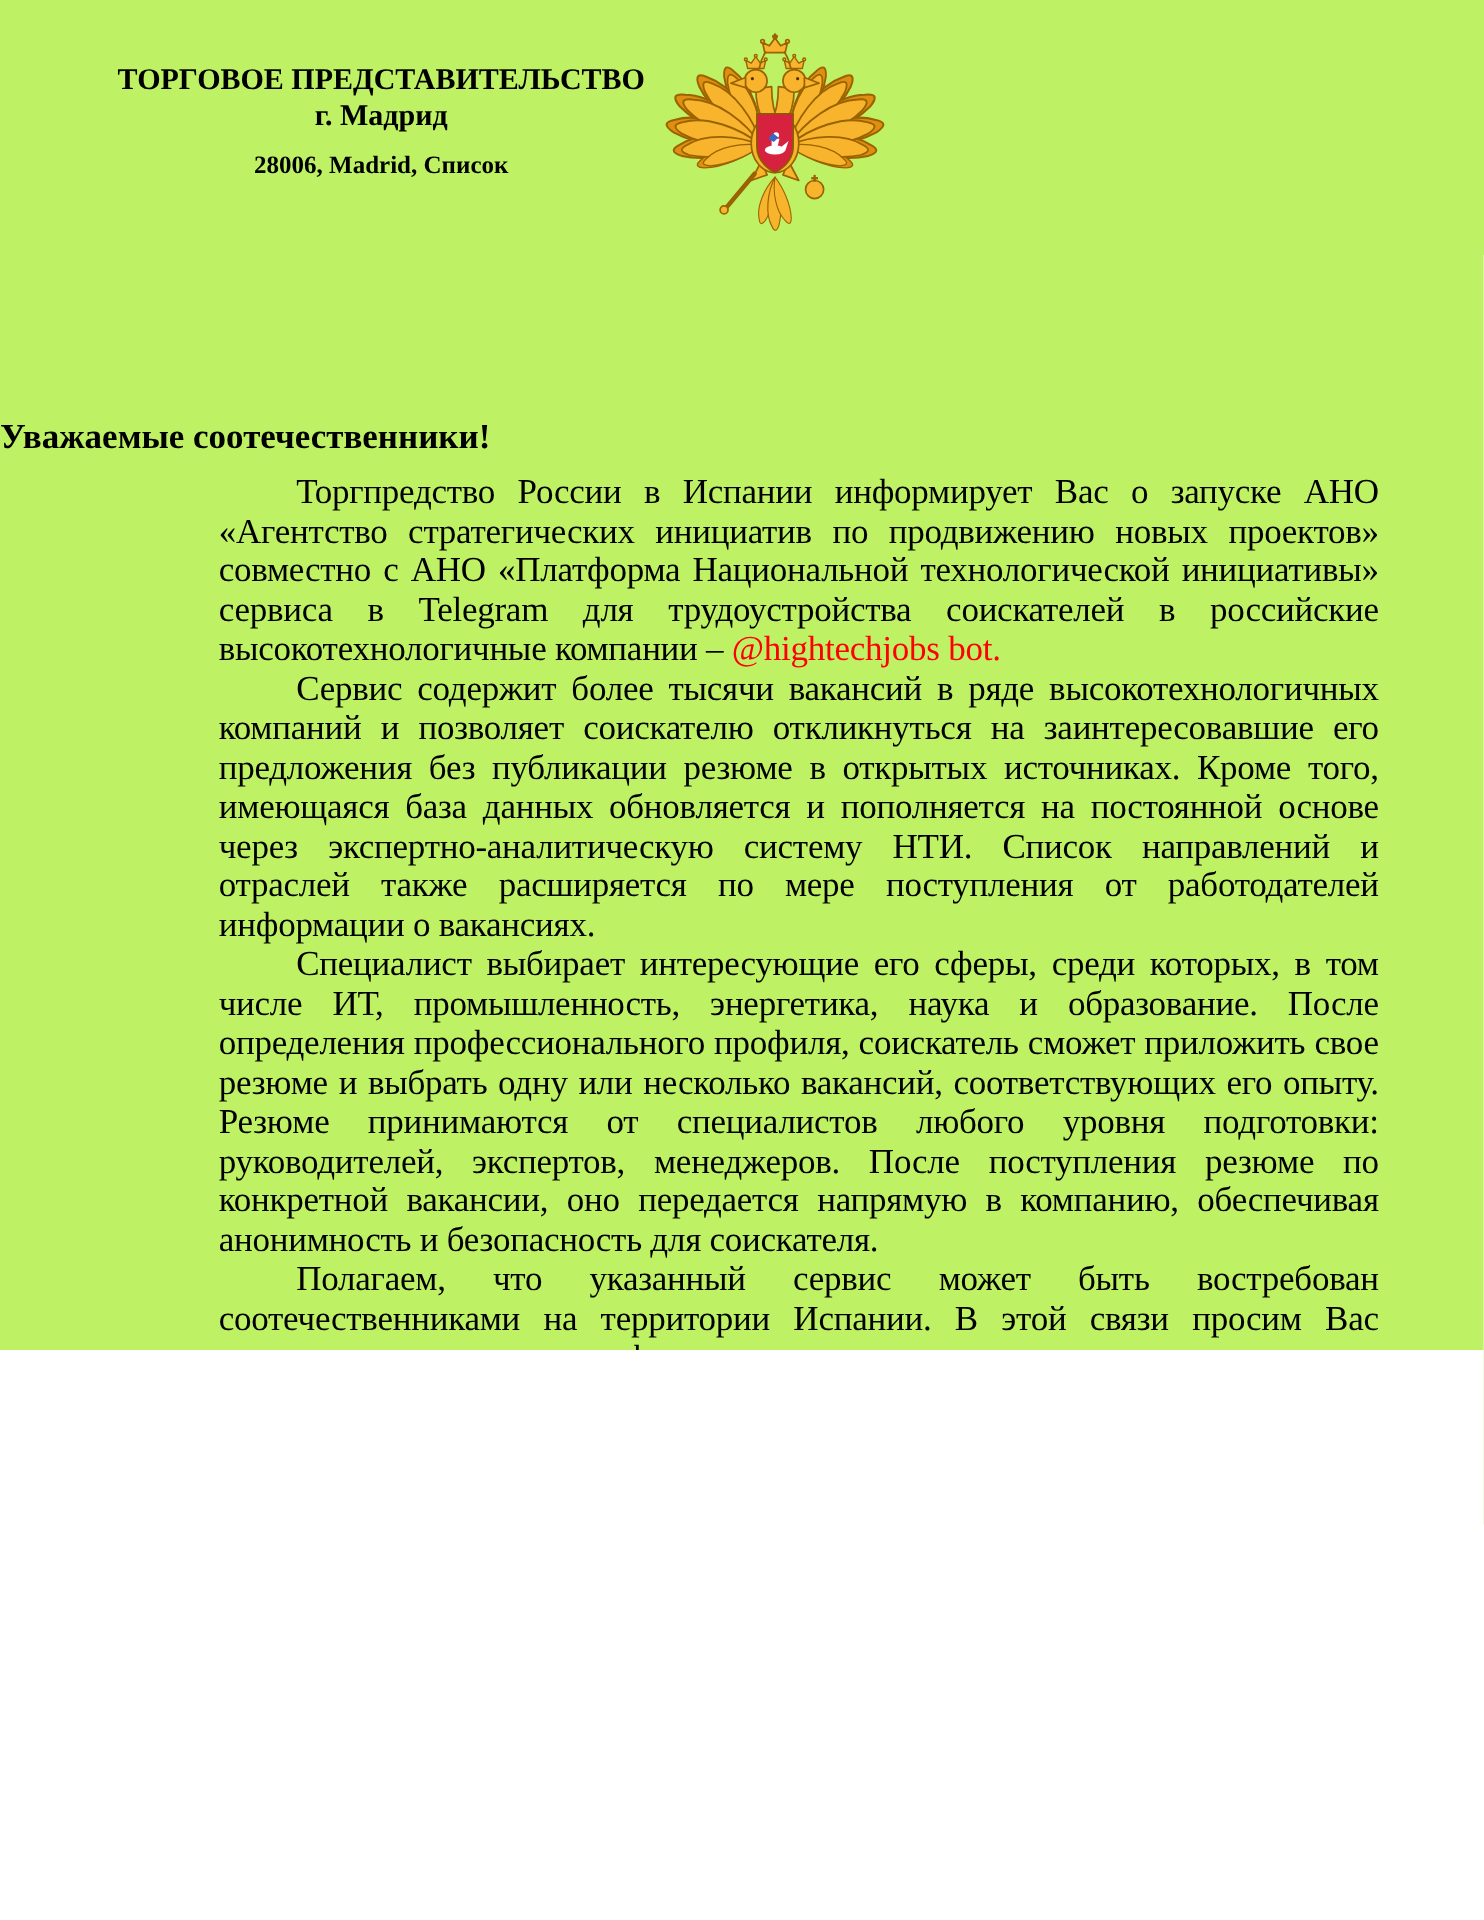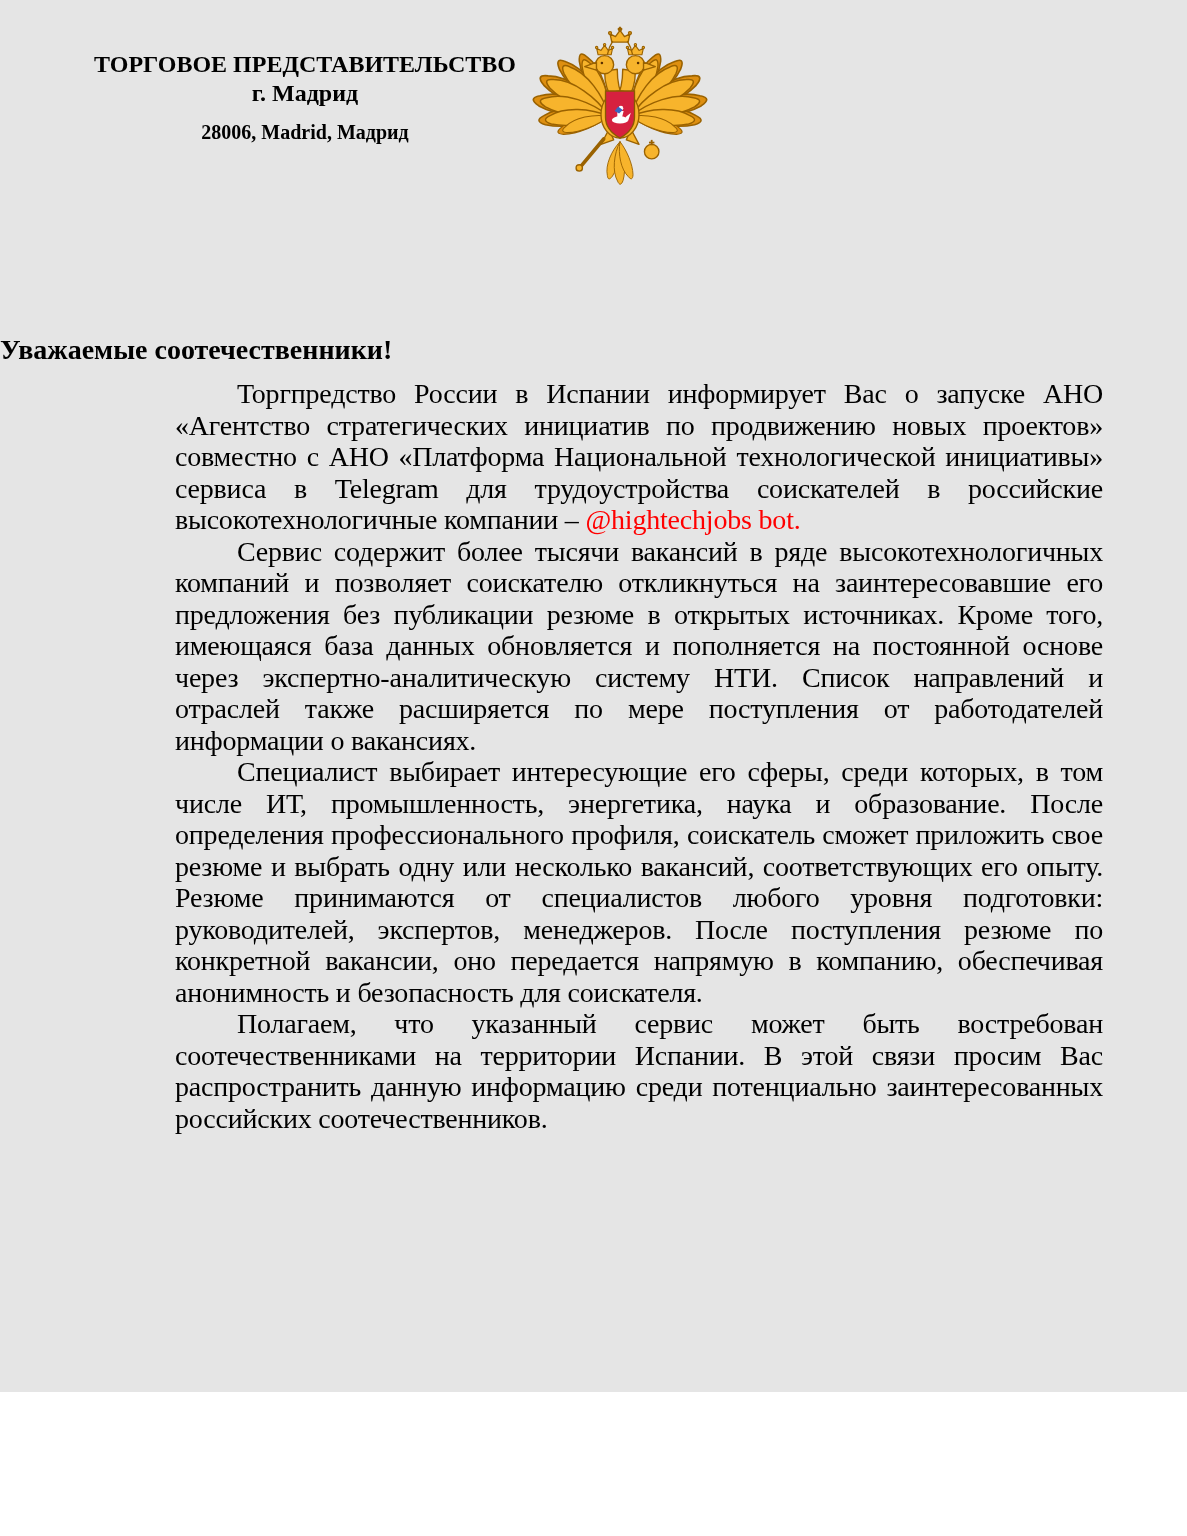--- a/index.html
+++ b/index.html
@@ -1,19 +1,19 @@
 <!DOCTYPE html>
 <html><head>
 <meta charset="utf-8">
 <style>
   html, body { margin:0; padding:0; background:#ffffff; }
   .page {
     position:relative;
-    width:1187px; height:1392px;
-    background:#e5e5e5;
+    width:1187px; height:1080px;
+    background:#bef264;
     color:#000000;
     font-family:"Liberation Serif", serif;
     overflow:hidden;
   }
   .letterhead {
     position:absolute;
     top:50px; left:55px; width:500px;
     text-align:center;
     font-weight:700;
   }
@@ -52,21 +52,21 @@
 </style>
 </head>
 <body>
 
 <div class="page">
 
   <div class="letterhead">
     <div class="org-line">ТОРГОВОЕ ПРЕДСТАВИТЕЛЬСТВО</div>
     <div class="city-line">г. Мадрид</div>
     <div class="address-block">
-      <div>28006, Madrid, Мадрид</div>
+      <div>28006, Madrid, Список</div>
     </div>
   </div>
 
   <div class="emblem">
     <svg viewBox="0 0 200 190" width="184" height="172" aria-hidden="true">
       <defs>
         <path id="feather" d="M0 0 C-20 -10 -48 -13 -64 -4 C-71 -1 -71 2 -63 5 C-45 10 -18 7 0 0 Z"></path>
         <g id="halfwing">
           <use href="#feather" transform="rotate(66) scale(1.02)"></use>
           <use href="#feather" transform="rotate(48) scale(1.12)"></use>

